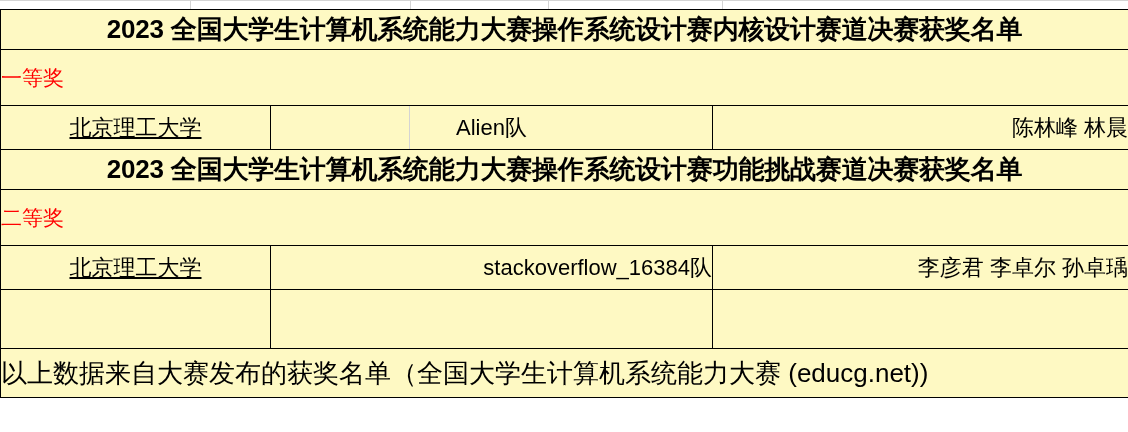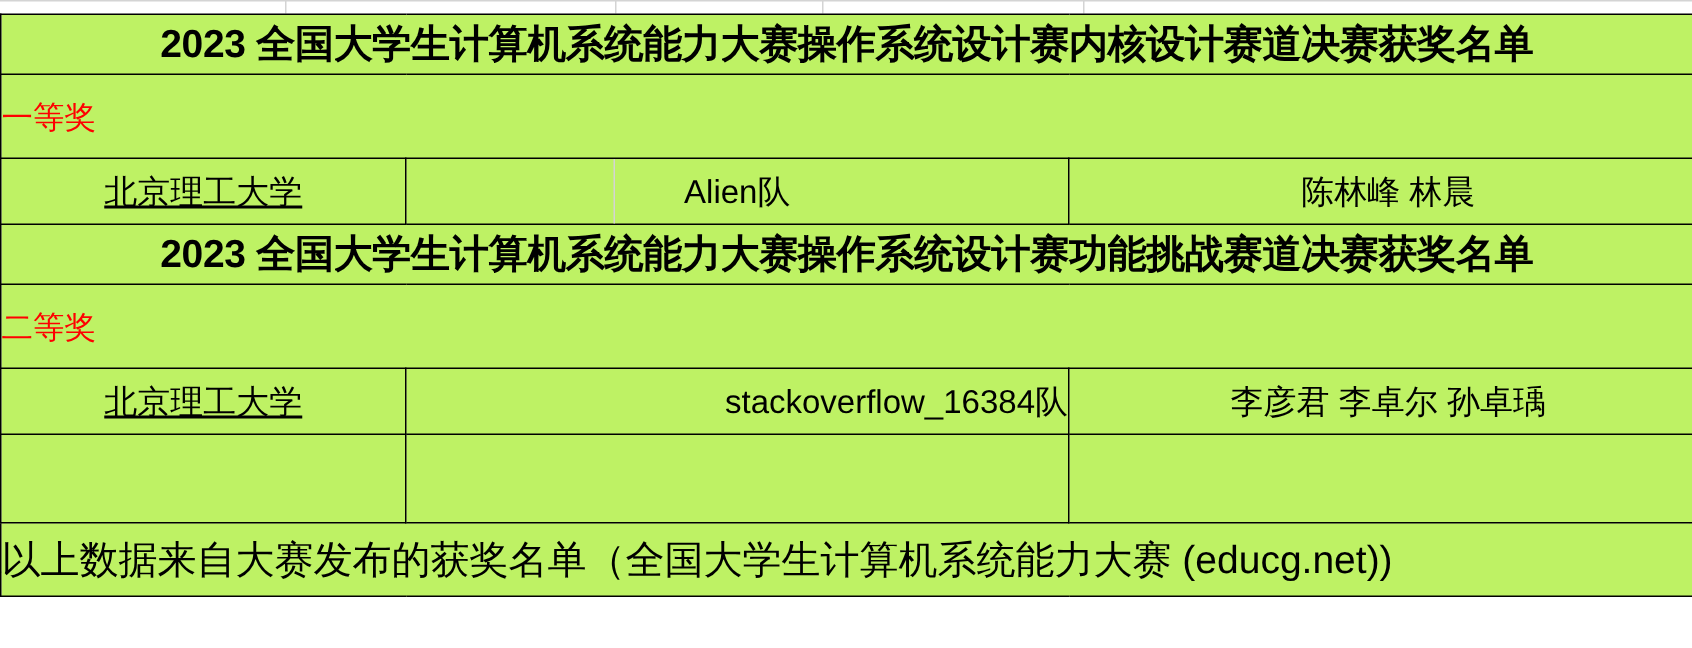--- a/index.html
+++ b/index.html
@@ -50,21 +50,21 @@
     left: 0;
     top: 9px;
     width: 1128px;
     border-collapse: collapse;
     table-layout: fixed;
   }
   table.awards td {
     border: 1px solid #000000;
     padding: 0;
     vertical-align: middle;
-    background: #bef264;
+    background: #fef9c3;
   }
 
   .row-title td {
     height: 39px;
     text-align: center;
     font-weight: bold;
     font-size: 26px;
     letter-spacing: -0.2px;
     white-space: nowrap;
   }
@@ -90,21 +90,21 @@
   }
 
   .cell-school {
     text-align: center;
     text-decoration: underline;
   }
   .cell-team {
     text-align: right;
   }
   .cell-members {
-    text-align: center;
+    text-align: right;
     padding-left: 10px !important;
   }
 
   
   .team-wrap {
     position: relative;
     display: block;
     width: 100%;
     height: 100%;
   }

